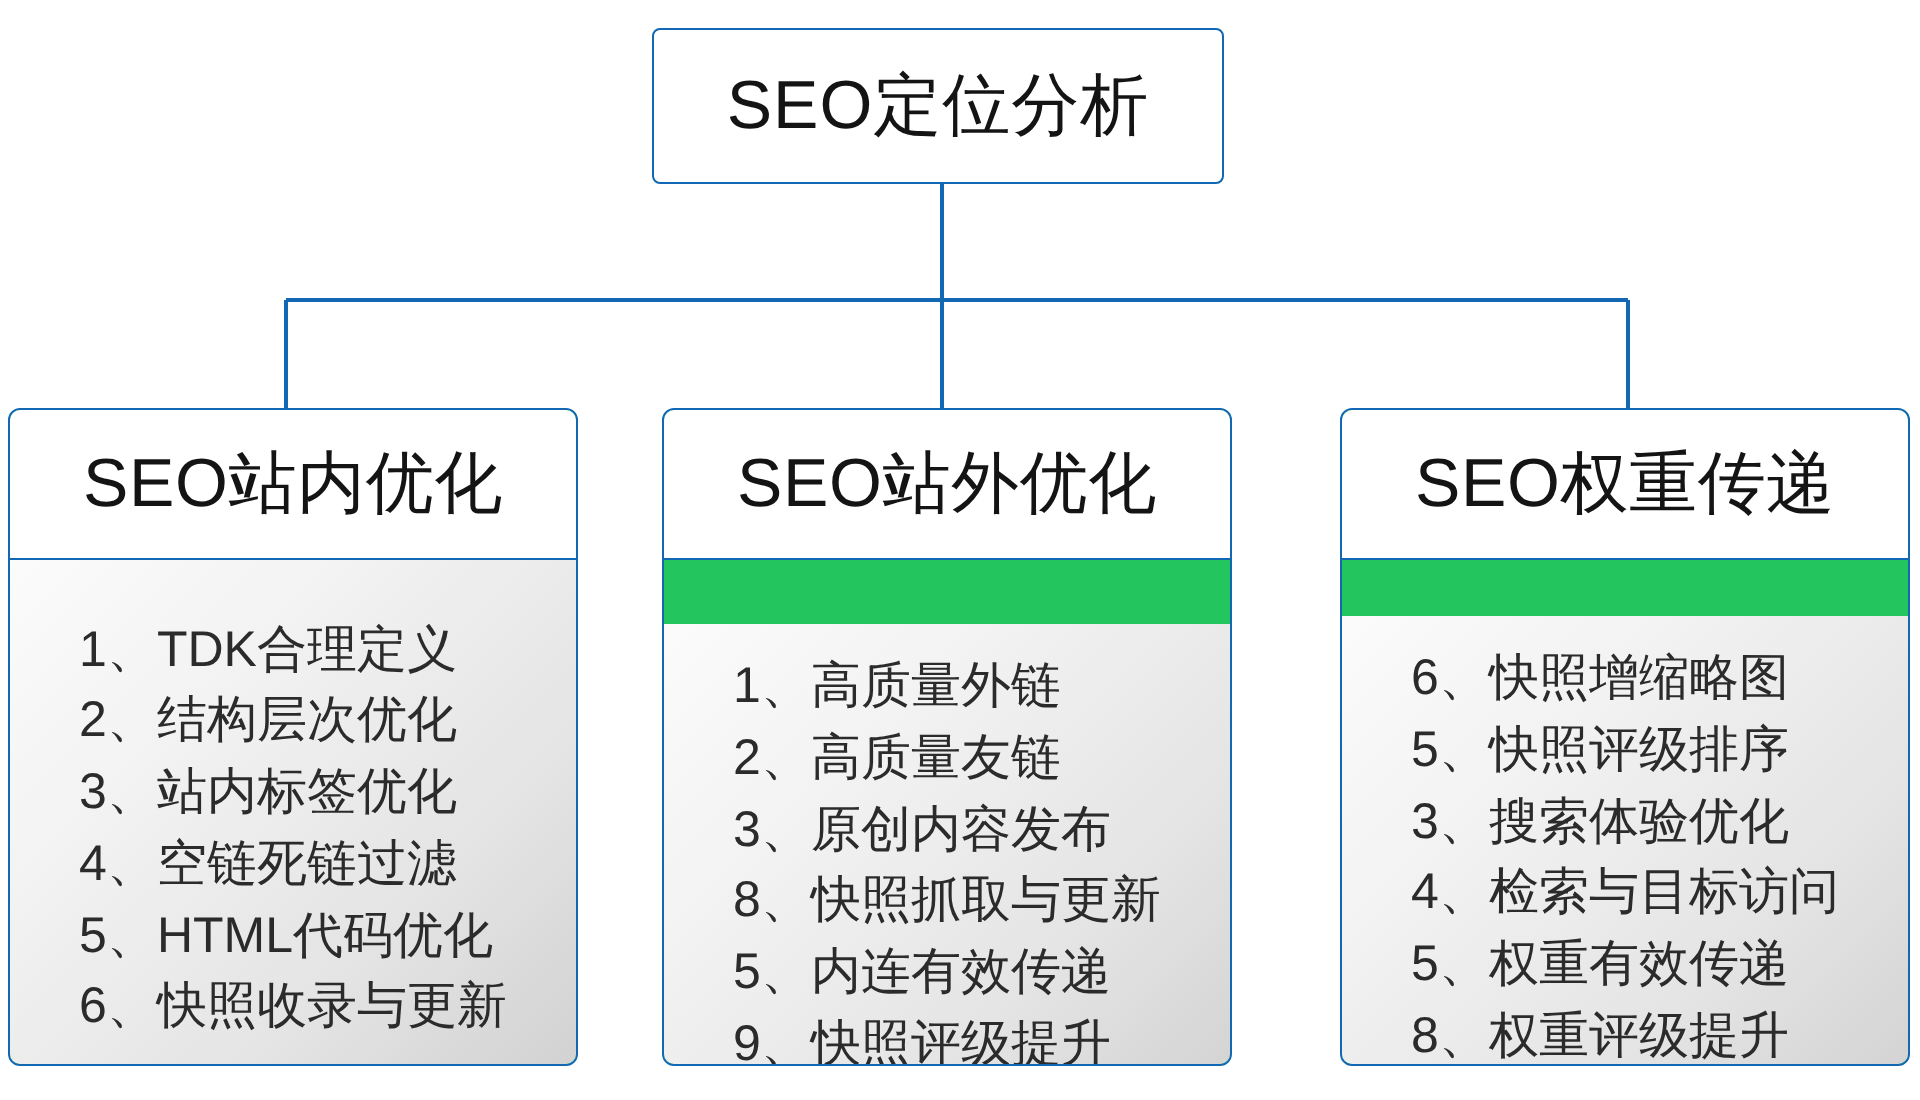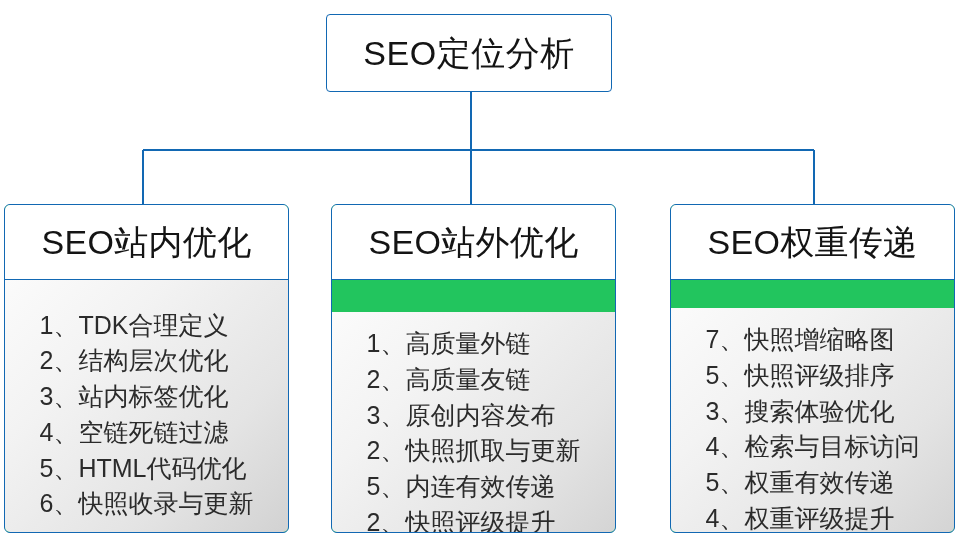--- a/index.html
+++ b/index.html
@@ -157,36 +157,36 @@
 
   <div class="branch branch-2">
     <div class="branch-header">
       <span class="branch-title">SEO站外优化</span>
     </div>
     <div class="branch-body">
       <ul class="branch-list">
         <li>1、高质量外链</li>
         <li>2、高质量友链</li>
         <li>3、原创内容发布</li>
-        <li>2、快照抓取与更新</li>
+        <li>8、快照抓取与更新</li>
         <li>5、内连有效传递</li>
-        <li>2、快照评级提升</li>
+        <li>9、快照评级提升</li>
       </ul>
     </div>
   </div>
 
   <div class="branch branch-3">
     <div class="branch-header">
       <span class="branch-title">SEO权重传递</span>
     </div>
     <div class="branch-body">
       <ul class="branch-list">
-        <li>7、快照增缩略图</li>
+        <li>6、快照增缩略图</li>
         <li>5、快照评级排序</li>
         <li>3、搜索体验优化</li>
         <li>4、检索与目标访问</li>
         <li>5、权重有效传递</li>
-        <li>4、权重评级提升</li>
+        <li>8、权重评级提升</li>
       </ul>
     </div>
   </div>
 
 </div>
 
 </body></html>

